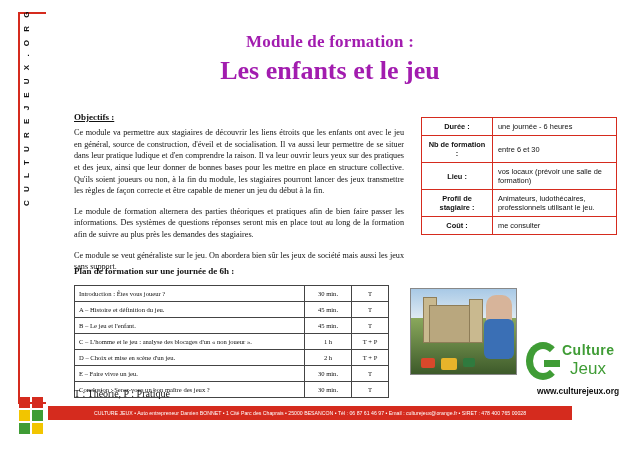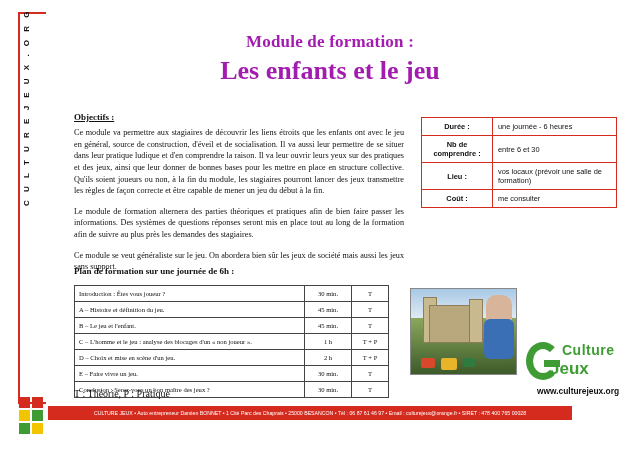--- a/index.html
+++ b/index.html
@@ -237,25 +237,25 @@
     left: 36px;
     top: 2px;
     font-family: "Liberation Sans", sans-serif;
     font-size: 14px;
     font-weight: bold;
     color: #3f9c35;
     letter-spacing: 0.5px;
   }
   .logo .jeux {
     position: absolute;
-    left: 24px;
+    left: 44px;
     top: 19px;
     font-family: "Liberation Sans", sans-serif;
     font-size: 17px;
-    font-weight: bold;
+    font-weight: normal;
     color: #3f9c35;
   }
   .logo .url {
     position: absolute;
     left: 0;
     top: 46px;
     width: 104px;
     text-align: center;
     font-family: "Liberation Sans", sans-serif;
     font-size: 8.4px;
@@ -309,26 +309,30 @@
     <p>Ce module se veut généraliste sur le jeu. On abordera bien sûr les jeux de société mais aussi les jeux sans support.</p>
   </div>
 
   <table class="info-table">
     <tbody>
     <tr>
       <td class="lbl">Durée :</td>
       <td>une journée - 6 heures</td>
     </tr>
     <tr>
-      <td class="lbl">Nb de comprendre :</td>
+      <td class="lbl">Nb de formation :</td>
       <td>entre 6 et 30</td>
     </tr>
     <tr>
       <td class="lbl">Lieu :</td>
       <td>vos locaux (prévoir une salle de formation)</td>
+    </tr>
+    <tr>
+      <td class="lbl">Profil de stagiaire :</td>
+      <td>Animateurs, ludothécaires, professionnels utilisant le jeu.</td>
     </tr>
     <tr>
       <td class="lbl">Coût :</td>
       <td>me consulter</td>
     </tr>
   </tbody>
     </table>
 
   <div class="plan-title">Plan de formation sur une journée de 6h :</div>
 

